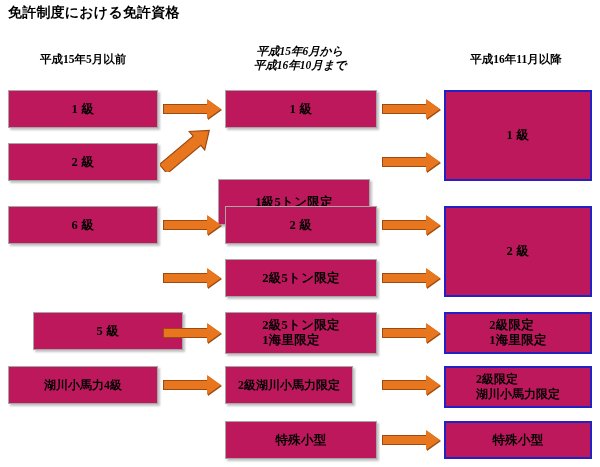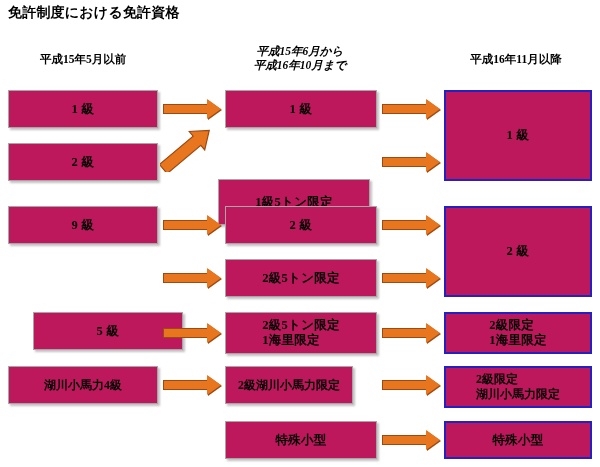--- a/index.html
+++ b/index.html
@@ -102,21 +102,21 @@
 
   <div class="title">免許制度における免許資格</div>
 
   <div class="col-header hdr-left">平成15年5月以前</div>
   <div class="col-header hdr-mid">平成15年6月から
 平成16年10月まで</div>
   <div class="col-header hdr-right">平成16年11月以降</div>
 
   <div class="box gray" style="left:8px;  top:90px;  width:150px; height:38px;">1 級</div>
   <div class="box gray" style="left:8px;  top:143px; width:150px; height:38px;">2 級</div>
-  <div class="box gray" style="left:8px;  top:206px; width:150px; height:38px;">9 級</div>
+  <div class="box gray" style="left:8px;  top:206px; width:150px; height:38px;">6 級</div>
   <div class="box gray" style="left:8px;  top:312px; width:150px; height:38px;margin-left:25px;">5 級</div>
   <div class="box gray wide-label" style="left:8px;  top:366px; width:150px; height:38px;">湖川小馬力4級</div>
 
   <div class="box gray" style="left:225px; top:90px;  width:152px; height:38px;">1 級</div>
   <div class="box gray" style="left:218px; top:143px; width:152px; height:46px;margin-top:36px;">1級5トン限定</div>
   <div class="box gray" style="left:225px; top:206px; width:152px; height:38px;">2 級</div>
   <div class="box gray" style="left:225px; top:259px; width:152px; height:38px;">2級5トン限定</div>
   <div class="box gray" style="left:225px; top:312px; width:152px; height:42px;">2級5トン限定
 1海里限定</div>
   <div class="box gray wide-label" style="left:225px; top:366px; width:128px; height:38px;">2級湖川小馬力限定</div>

